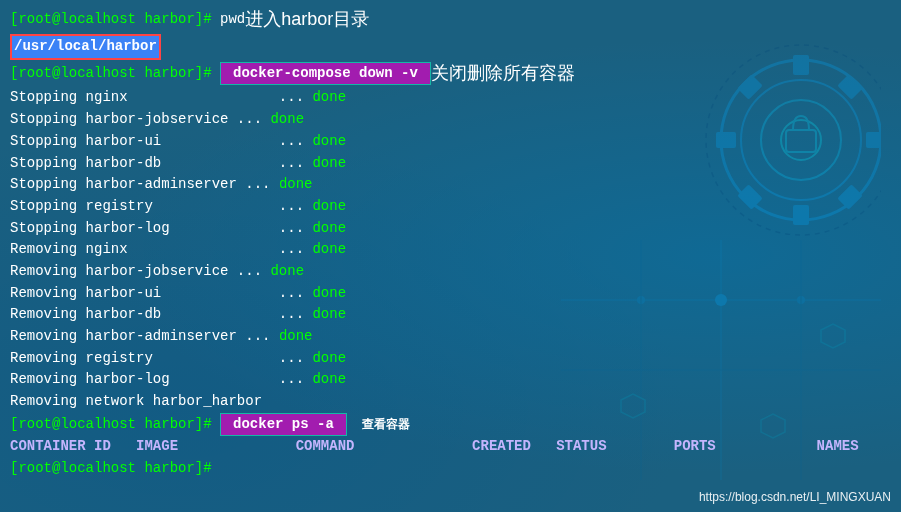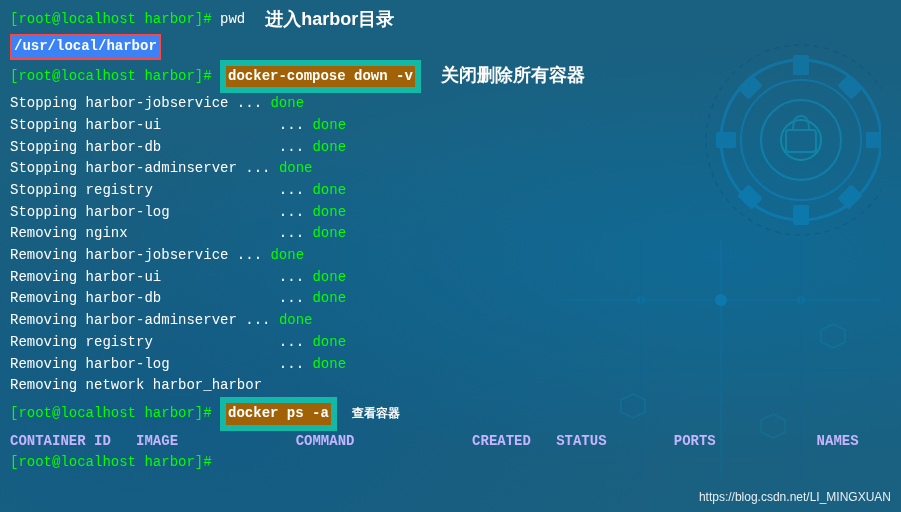--- a/index.html
+++ b/index.html
@@ -50,40 +50,39 @@
       white-space: pre;
     }
 
     .prompt {
       color: #00ff00;
       font-weight: normal;
     }
 
     .cmd-highlight {
       color: #ffffff;
-      background: #a16207;
-      border: 6px solid #14b8a6;
-      padding: 0 2px;
+      background: #a21caf;
+      border: 1px solid #14b8a6;
+      padding: 0 12px;
       font-weight: bold;
     }
 
     .path-highlight {
       color: #ffffff;
       background: #3b82f6;
       border: 2px solid #ff4444;
       padding: 0 2px;
       font-weight: bold;
     }
 
     .annotation {
       color: #ffffff;
       font-size: 18px;
       font-family: 'Microsoft YaHei', Arial, sans-serif;
-      font-weight: bold;
-      margin-left: 20px;
+      font-weight: normal;
     }
 
     .text-white { color: #ffffff; }
     .text-done { color: #00ff00; }
     .text-dots { color: #ffffff; }
 
     .table-header {
       color: #c4b5fd;
       font-weight: bold;
     }
@@ -162,20 +161,23 @@
   </div>
 
   <div class="line">
     <span class="prompt">[root@localhost harbor]#</span>
     <span class="text-white">&nbsp;</span>
     <span class="cmd-highlight">docker-compose down -v</span>
     <span class="annotation">关闭删除所有容器</span>
   </div>
 
   <div class="line">
+    <span class="text-white">Stopping nginx                  <span class="text-dots">...</span> <span class="text-done">done</span></span>
+  </div>
+  <div class="line">
     <span class="text-white">Stopping harbor-jobservice <span class="text-dots">...</span> <span class="text-done">done</span></span>
   </div>
   <div class="line">
     <span class="text-white">Stopping harbor-ui              <span class="text-dots">...</span> <span class="text-done">done</span></span>
   </div>
   <div class="line">
     <span class="text-white">Stopping harbor-db              <span class="text-dots">...</span> <span class="text-done">done</span></span>
   </div>
   <div class="line">
     <span class="text-white">Stopping harbor-adminserver <span class="text-dots">...</span> <span class="text-done">done</span></span>

